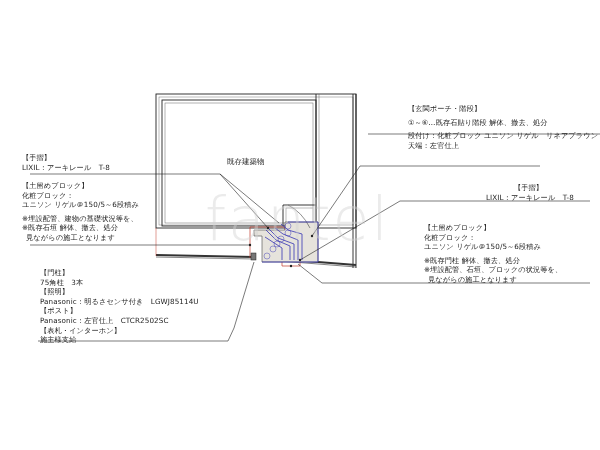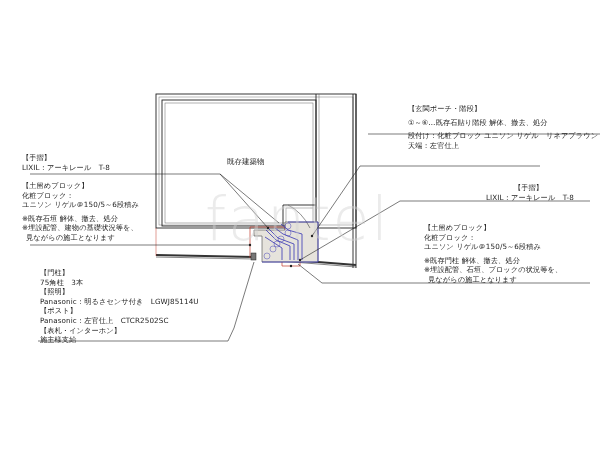--- a/index.html
+++ b/index.html
@@ -109,22 +109,22 @@
 <div class="note" style="left:22px;top:153px;">
   <span class="l">【手摺】</span>
   <span class="l">LIXIL：アーキレール　T-8</span>
 </div>
 
 <div class="note" style="left:22px;top:181px;">
   <span class="l">【土留めブロック】</span>
   <span class="l">化粧ブロック：</span>
   <span class="l">ユニソン リゲル＠150/5～6段積み</span>
   <span class="l" style="height:4px"></span>
+  <span class="l">※埋設配管、建物の基礎状況等を、</span>
   <span class="l">※既存石垣 解体、撤去、処分</span>
-  <span class="l">※埋設配管、建物の基礎状況等を、</span>
   <span class="l ind2">見ながらの施工となります</span>
 </div>
 
 <div class="note" style="left:486px;top:183px;">
   <span class="l" style="padding-left:28px">【手摺】</span>
   <span class="l">LIXIL：アーキレール　T-8</span>
 </div>
 
 <div class="note" style="left:424px;top:223px;">
   <span class="l">【土留めブロック】</span>

